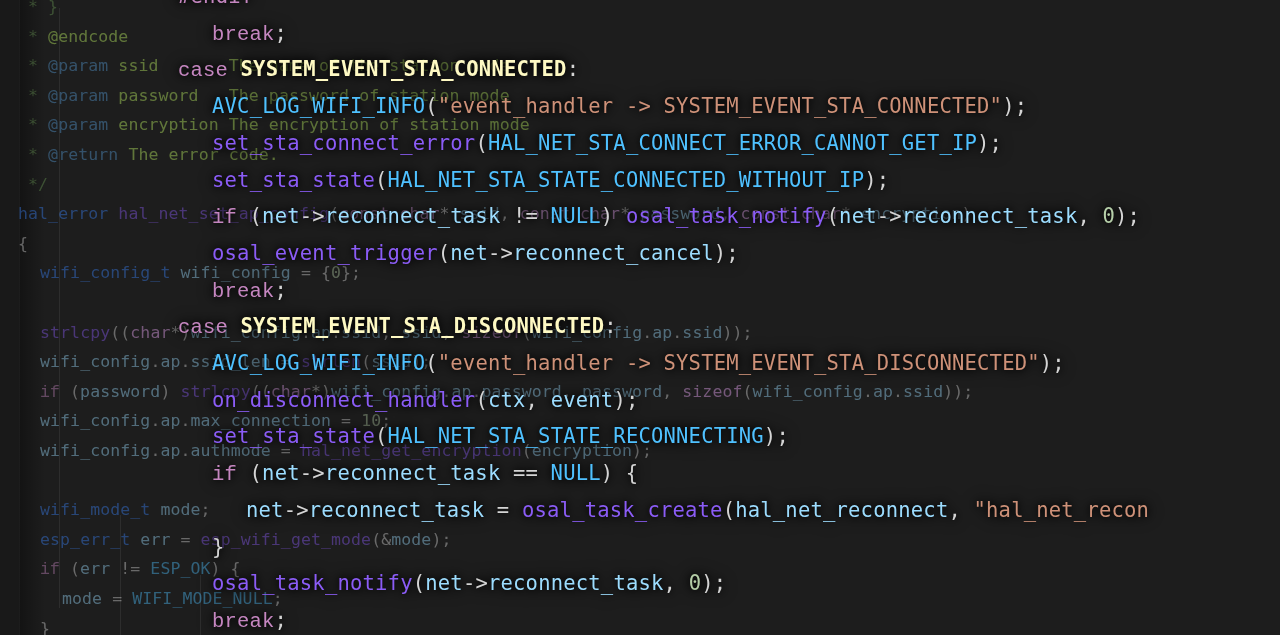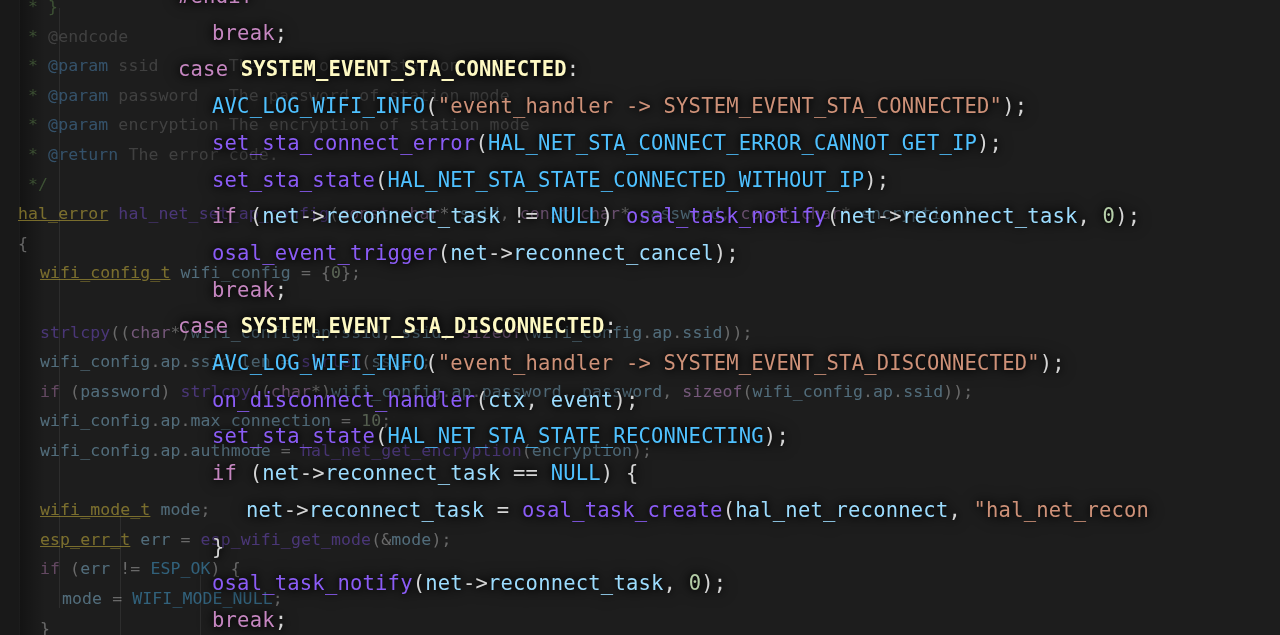--- a/index.html
+++ b/index.html
@@ -32,33 +32,33 @@
   
   #layer-front{
       font-size:20.5px;line-height:36.7px;
       filter:blur(.35px) drop-shadow(0 0 7px rgba(0,0,0,.85))
              drop-shadow(0 0 3px rgba(0,0,0,.8));
       letter-spacing:.2px;
   }
   .ln{position:absolute;left:0;display:block;}
 
   
-  .kw       {color:#c586c0;}   
+  .kw       {color:#c586c0;font-family:Liberation Mono, monospace;}   
   .kw2      {color:#f0abfc;}   
   .fn       {color:#8b5cf6;}   
   .id       {color:#fef9c3;font-weight:bold;}   
   .var      {color:#9cdcfe;}   
   .const    {color:#4fc1ff;}   
   .str      {color:#ce9178;}   
   .num      {color:#b5cea8;}   
   .cmt      {color:#6a9955;}   
-  .doc      {color:#737373;text-align:right;}   
+  .doc      {color:#bef264;text-align:right;}   
   .tag      {color:#569cd6;text-align:right;}   
   .punc     {color:#d4d4d4;}
-  .type     {color:#fde047;text-decoration:underline;}   
+  .type     {color:#3b82f6;}   
   .pp       {color:#c586c0;}   
   .op       {color:#d4d4d4;}
 </style>
 </head>
 <body>
 
 <div id="stage">
 
   <div class="edge-gutter"></div>
   <div class="edge-shadow"></div>

